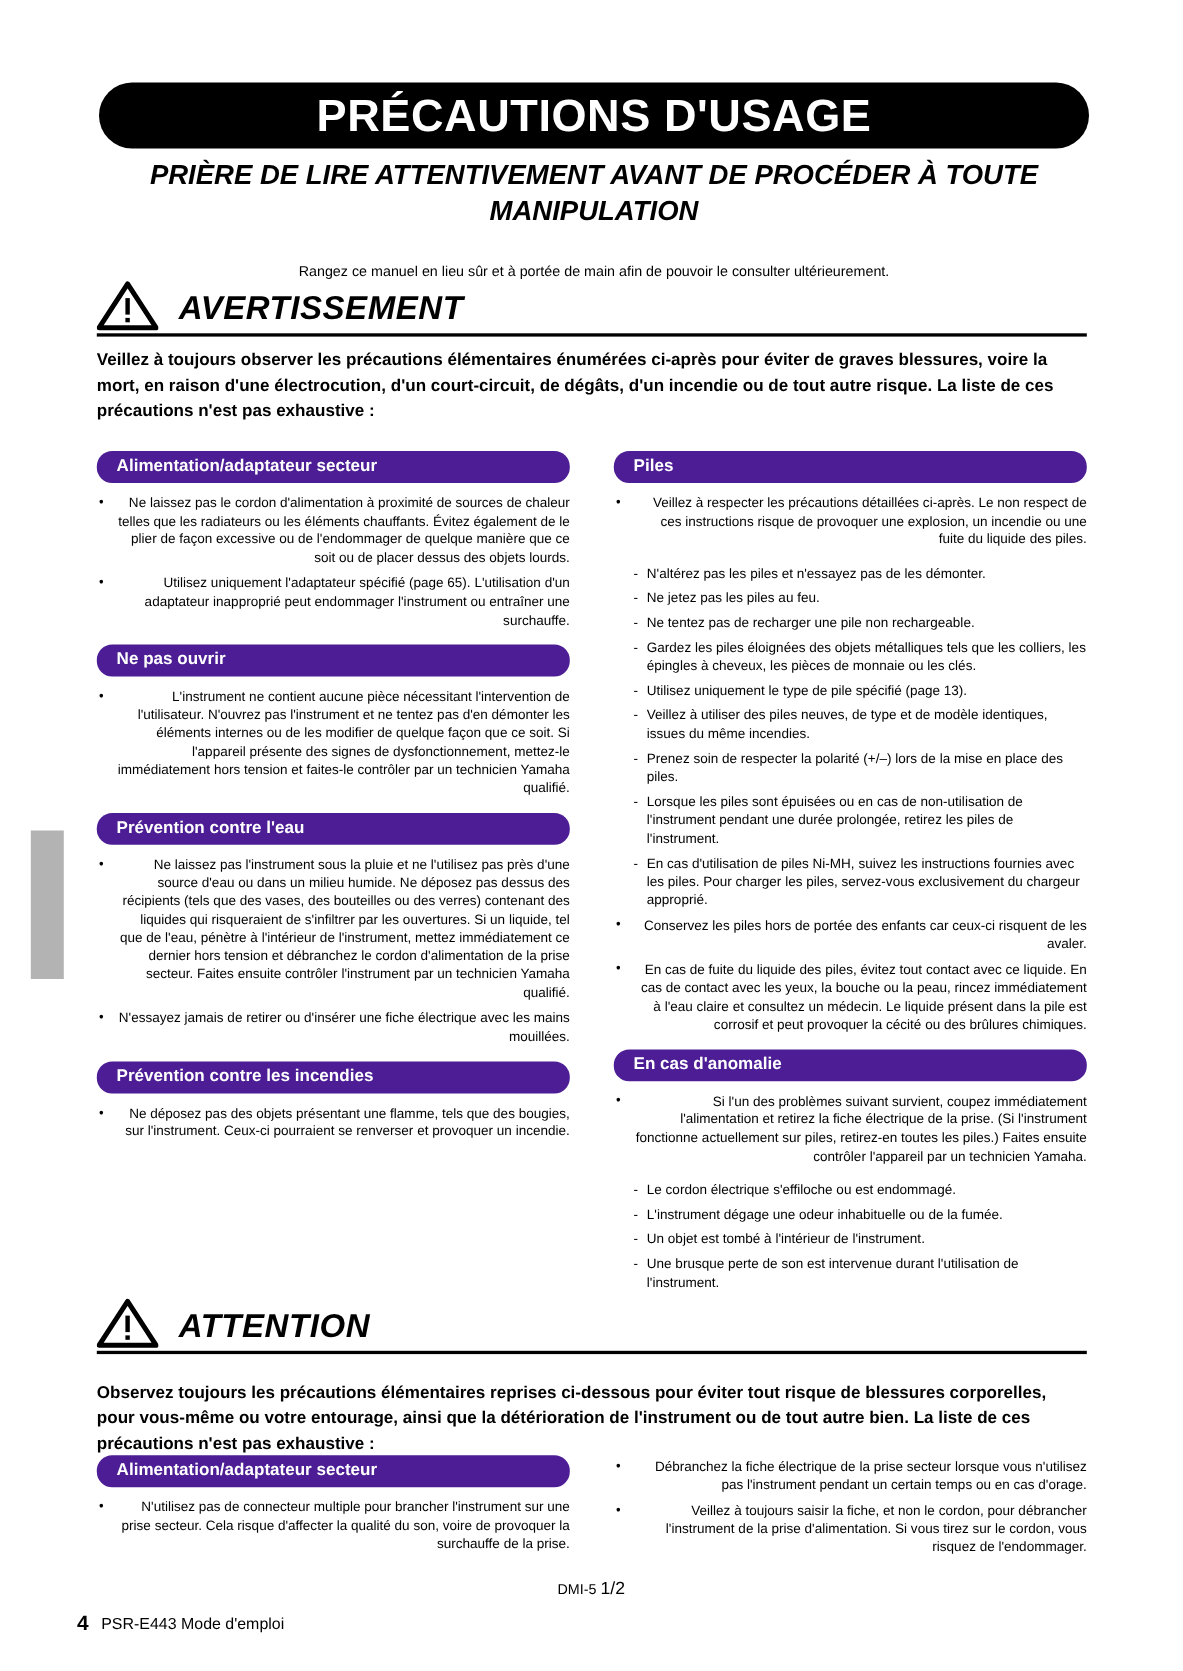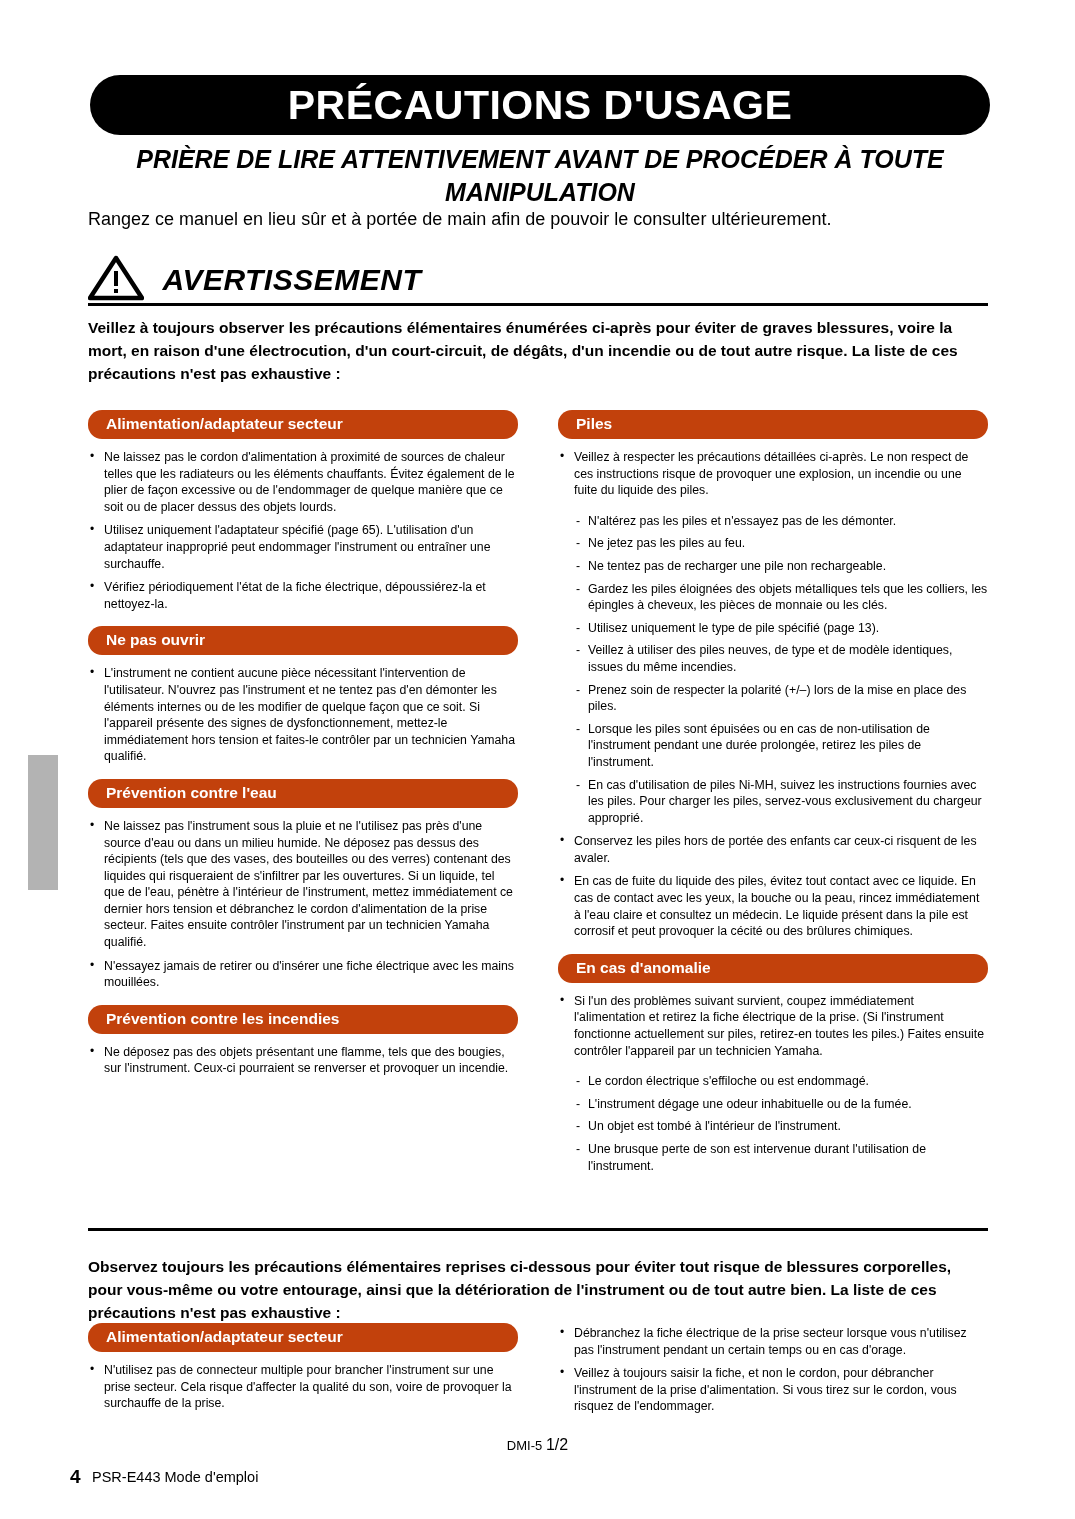--- a/index.html
+++ b/index.html
@@ -29,22 +29,22 @@
     color:#ffffff; font-size:41px; font-weight:bold; letter-spacing:0.5px;
     font-family:"Liberation Sans", sans-serif;
   }
 
   .subtitle {
     position:absolute; left:90px; top:143px; width:900px;
     text-align:center; font-size:25px; font-style:italic; font-weight:bold;
     line-height:33px;
   }
   .keepnote {
-    position:absolute; left:88px; top:208px; width:904px;
-    text-align:left; font-size:18px; line-height:22px;
+    position:absolute; left:88px; top:236px; width:904px;
+    text-align:center; font-size:13px; line-height:22px;
   }
 
   
   .sec-head {
     position:absolute; left:88px; width:900px;
   }
   .sec-head .tri {
     display:inline-block; vertical-align:middle; margin-right:14px;
   }
   .sec-head .htext {
@@ -59,29 +59,29 @@
     position:absolute; left:88px; width:900px;
     font-size:15.5px; font-weight:bold; line-height:23px;
   }
 
   
   .col { position:absolute; width:430px; }
   .col-left { left:88px; }
   .col-right { left:558px; }
 
   .cat {
-    background:#c2410c; color:#fff; border-radius:14px;
+    background:#4c1d95; color:#fff; border-radius:14px;
     font-size:15.5px; font-weight:bold;
     padding:5px 0 6px 18px; margin-bottom:10px;
   }
 
   ul.bl { list-style:none; margin:0 0 14px 0; padding:0; }
   ul.bl > li {
     position:relative; padding-left:16px; margin-bottom:7px;
-    font-size:12.3px; line-height:16.6px; text-align:left;
+    font-size:12.3px; line-height:16.6px; text-align:right;
   }
   ul.bl > li:before {
     content:"\2022"; position:absolute; left:2px; top:-1px; font-size:12px;
   }
   ul.dl { list-style:none; margin:14px 0 7px 0; padding:0; }
   ul.dl > li {
     position:relative; padding-left:14px; margin-bottom:6px;
     font-size:12.3px; line-height:16.6px;
   }
   ul.dl > li:before {
@@ -129,21 +129,20 @@
   <div class="rule" style="top:303px;"></div>
 
   <div class="lead" style="top:316px;">Veillez à toujours observer les précautions élémentaires énumérées ci-après pour éviter de graves blessures, voire la mort, en raison d'une électrocution, d'un court-circuit, de dégâts, d'un incendie ou de tout autre risque. La liste de ces précautions n'est pas exhaustive :</div>
 
   <div class="col col-left" style="top:410px;">
 
     <div class="cat">Alimentation/adaptateur secteur</div>
     <ul class="bl">
       <li>Ne laissez pas le cordon d'alimentation à proximité de sources de chaleur telles que les radiateurs ou les éléments chauffants. Évitez également de le plier de façon excessive ou de l'endommager de quelque manière que ce soit ou de placer dessus des objets lourds.</li>
       <li>Utilisez uniquement l'adaptateur spécifié (page 65). L'utilisation d'un adaptateur inapproprié peut endommager l'instrument ou entraîner une surchauffe.</li>
-      <li>Vérifiez périodiquement l'état de la fiche électrique, dépoussiérez-la et nettoyez-la.</li>
     </ul>
 
     <div class="cat">Ne pas ouvrir</div>
     <ul class="bl">
       <li>L'instrument ne contient aucune pièce nécessitant l'intervention de l'utilisateur. N'ouvrez pas l'instrument et ne tentez pas d'en démonter les éléments internes ou de les modifier de quelque façon que ce soit. Si l'appareil présente des signes de dysfonctionnement, mettez-le immédiatement hors tension et faites-le contrôler par un technicien Yamaha qualifié.</li>
     </ul>
 
     <div class="cat">Prévention contre l'eau</div>
     <ul class="bl">
       <li>Ne laissez pas l'instrument sous la pluie et ne l'utilisez pas près d'une source d'eau ou dans un milieu humide. Ne déposez pas dessus des récipients (tels que des vases, des bouteilles ou des verres) contenant des liquides qui risqueraient de s'infiltrer par les ouvertures. Si un liquide, tel que de l'eau, pénètre à l'intérieur de l'instrument, mettez immédiatement ce dernier hors tension et débranchez le cordon d'alimentation de la prise secteur. Faites ensuite contrôler l'instrument par un technicien Yamaha qualifié.</li>
@@ -187,20 +186,30 @@
     <div class="sub-wrap">
       <ul class="dl">
         <li>Le cordon électrique s'effiloche ou est endommagé.</li>
         <li>L'instrument dégage une odeur inhabituelle ou de la fumée.</li>
         <li>Un objet est tombé à l'intérieur de l'instrument.</li>
         <li>Une brusque perte de son est intervenue durant l'utilisation de l'instrument.</li>
       </ul>
     </div>
   </div>
 
+  <div class="sec-head" style="top:1180px;">
+    <span class="tri">
+      <svg width="56" height="46" viewBox="0 0 56 46">
+        <polygon points="28,3 54,43 2,43" fill="none" stroke="#000" stroke-width="4.5" stroke-linejoin="round"></polygon>
+        <rect x="26" y="16" width="4" height="15" fill="#000"></rect>
+        <rect x="26" y="34" width="4" height="4" fill="#000"></rect>
+      </svg>
+    </span>
+    <span class="htext">ATTENTION</span>
+  </div>
   <div class="rule" style="top:1228px;"></div>
 
   <div class="lead" style="top:1255px;">Observez toujours les précautions élémentaires reprises ci-dessous pour éviter tout risque de blessures corporelles, pour vous-même ou votre entourage, ainsi que la détérioration de l'instrument ou de tout autre bien. La liste de ces précautions n'est pas exhaustive :</div>
 
   <div class="col col-left" style="top:1323px;">
     <div class="cat">Alimentation/adaptateur secteur</div>
     <ul class="bl">
       <li>N'utilisez pas de connecteur multiple pour brancher l'instrument sur une prise secteur. Cela risque d'affecter la qualité du son, voire de provoquer la surchauffe de la prise.</li>
     </ul>
   </div>

